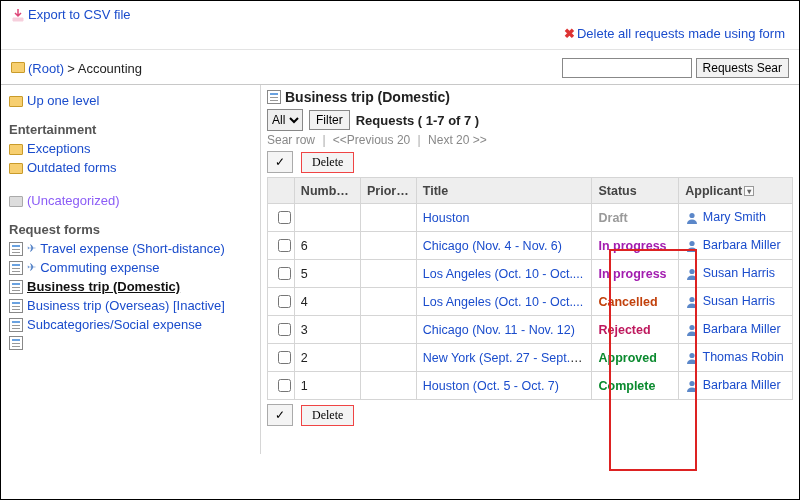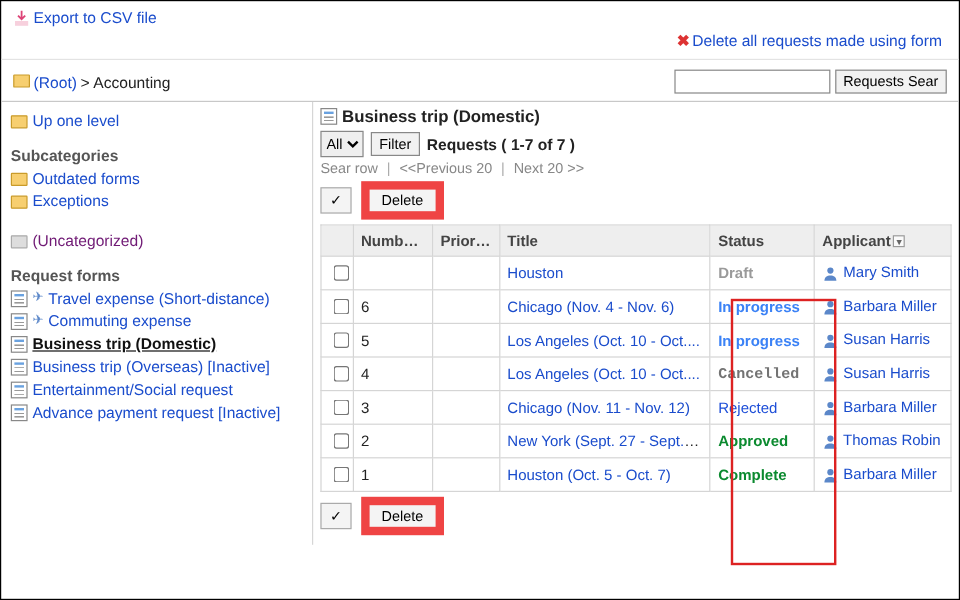--- a/index.html
+++ b/index.html
@@ -72,22 +72,22 @@
   .pager { color: #888; font-size: 12px; margin-bottom: 4px; }
   .pager .sep { margin: 0 4px; color: #aaa; }
   .action-row { display: flex; align-items: center; gap: 8px; margin: 4px 0; }
   .check-btn {
     width: 26px; height: 22px;
     border: 1px solid #aaa; background: #f4f4f4;
     display: inline-flex; align-items: center; justify-content: center;
     font-size: 12px; cursor: pointer;
   }
   .delete-btn {
-    padding: 2px 10px; border: 7px solid #ef4444; background: #f4f4f4;
-    font-size: 12px; cursor: pointer;
+    padding: 2px 10px; border: 1px solid #ef4444; background: #f4f4f4;
+    font-size: 12px; cursor: pointer; font-family: Liberation Serif, serif;
   }
 
   table.grid {
     border-collapse: collapse;
     width: 100%;
     table-layout: fixed;
   }
   table.grid th, table.grid td {
     border: 1px solid #d5d5d5;
     padding: 4px 6px;
@@ -108,23 +108,23 @@
   .col-pri { width: 54px; }
   .col-title { width: 170px; }
   .col-status { width: 84px; }
   .col-app { width: 110px; }
   .sort-ind {
     display:inline-block;width:10px;height:10px;border:1px solid #999;
     background:#fafafa;margin-left:2px;vertical-align:middle;
     font-size:8px;line-height:9px;text-align:center;color:#666;
   }
   .status-Draft { color:#9a9a9a; font-weight:bold; }
-  .status-In-progress { color:#3b82f6; font-weight:bold; }
-  .status-Cancelled { color:#737373; font-weight:bold;font-family:Liberation Mono, monospace; }
-  .status-Rejected { color:#1d4ed8; font-weight:normal; }
+  .status-In-progress { color:#a21caf; font-weight:bold; }
+  .status-Cancelled { color:#c2410c; font-weight:bold; }
+  .status-Rejected { color:#be185d; font-weight:bold; }
   .status-Approved { color:#0b8a2f; font-weight:bold; }
   .status-Complete { color:#0b8a2f; font-weight:bold; }
 
   .highlight-box {
     position:absolute;
     border:2px solid #d22;
     pointer-events:none;
   }
 
   
@@ -173,33 +173,33 @@
 </div>
 
 <div class="main">
 
   <div class="sidebar">
     <div class="item">
       <span class="ico ico-folder"></span>
       <a>Up one level</a>
     </div>
 
-    <div class="section-title">Subcategories</div>
+    <div class="section-title">Entertainment</div>
+    <div class="item">
+      <span class="ico ico-folder"></span>
+      <a>Exceptions</a>
+    </div>
     <div class="item">
       <span class="ico ico-folder"></span>
       <a>Outdated forms</a>
     </div>
-    <div class="item">
-      <span class="ico ico-folder"></span>
-      <a>Exceptions</a>
-    </div>
 
     <div class="item" style="margin-top:14px;">
       <span class="ico ico-folder-grey"></span>
-      <a style="color:#701a75">(Uncategorized)</a>
+      <a style="color:#8b5cf6">(Uncategorized)</a>
     </div>
 
     <div class="section-title">Request forms</div>
 
     <div class="item">
       <span class="ico ico-form"></span>
         <span class="ico-plane">✈</span>
       <a>Travel expense (Short-distance)</a>
     </div>
     <div class="item">
@@ -210,25 +210,24 @@
     <div class="item active">
       <span class="ico ico-form"></span>
       <a>Business trip (Domestic)</a>
     </div>
     <div class="item">
       <span class="ico ico-form"></span>
       <a>Business trip (Overseas) [Inactive]</a>
     </div>
     <div class="item">
       <span class="ico ico-form"></span>
-      <a>Entertainment/Social request</a>
-    </div>
-    <div class="item">
-      <span class="ico ico-form"></span>
-      <a>Advance payment request [Inactive]</a>
+      <a>Subcategories/Social expense</a>
+    </div>
+    <div class="item">
+      <span class="ico ico-form"></span>
     </div>
   </div>
 
   <div class="content">
     <div class="content-header">
       <span class="ico ico-form"></span>
       <span>Business trip (Domestic)</span>
     </div>
 
     <div class="filter-row">

